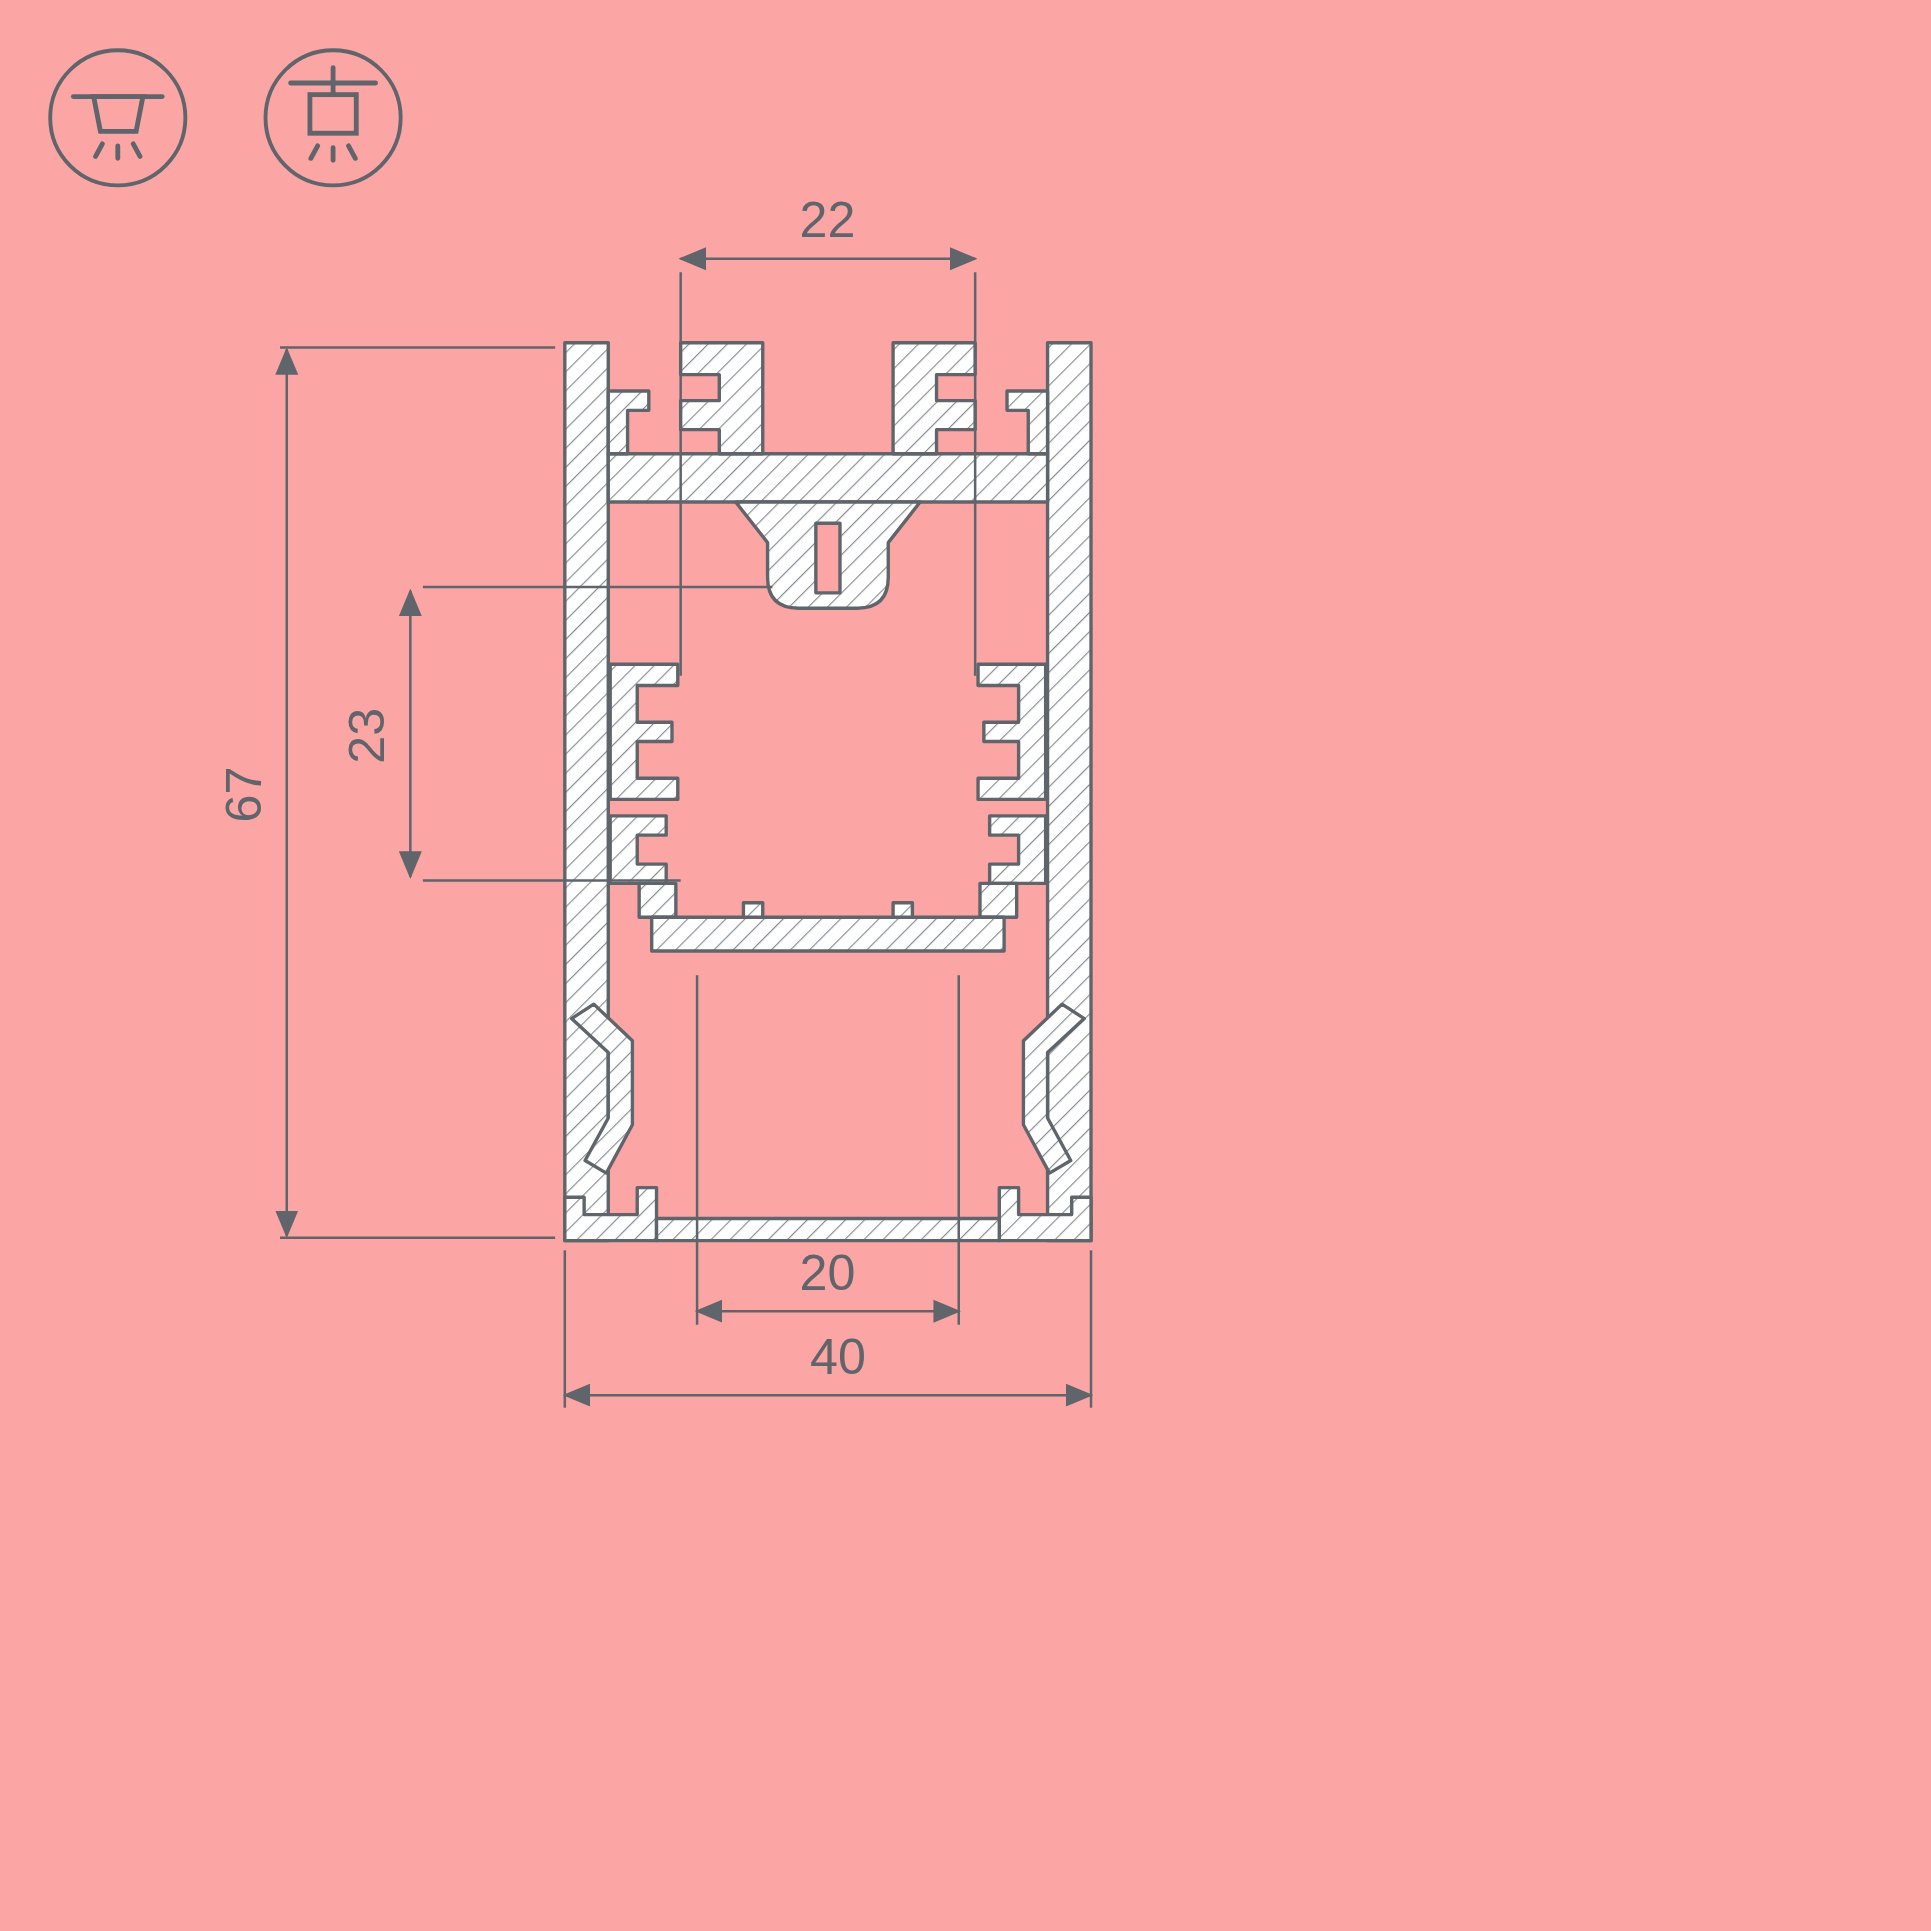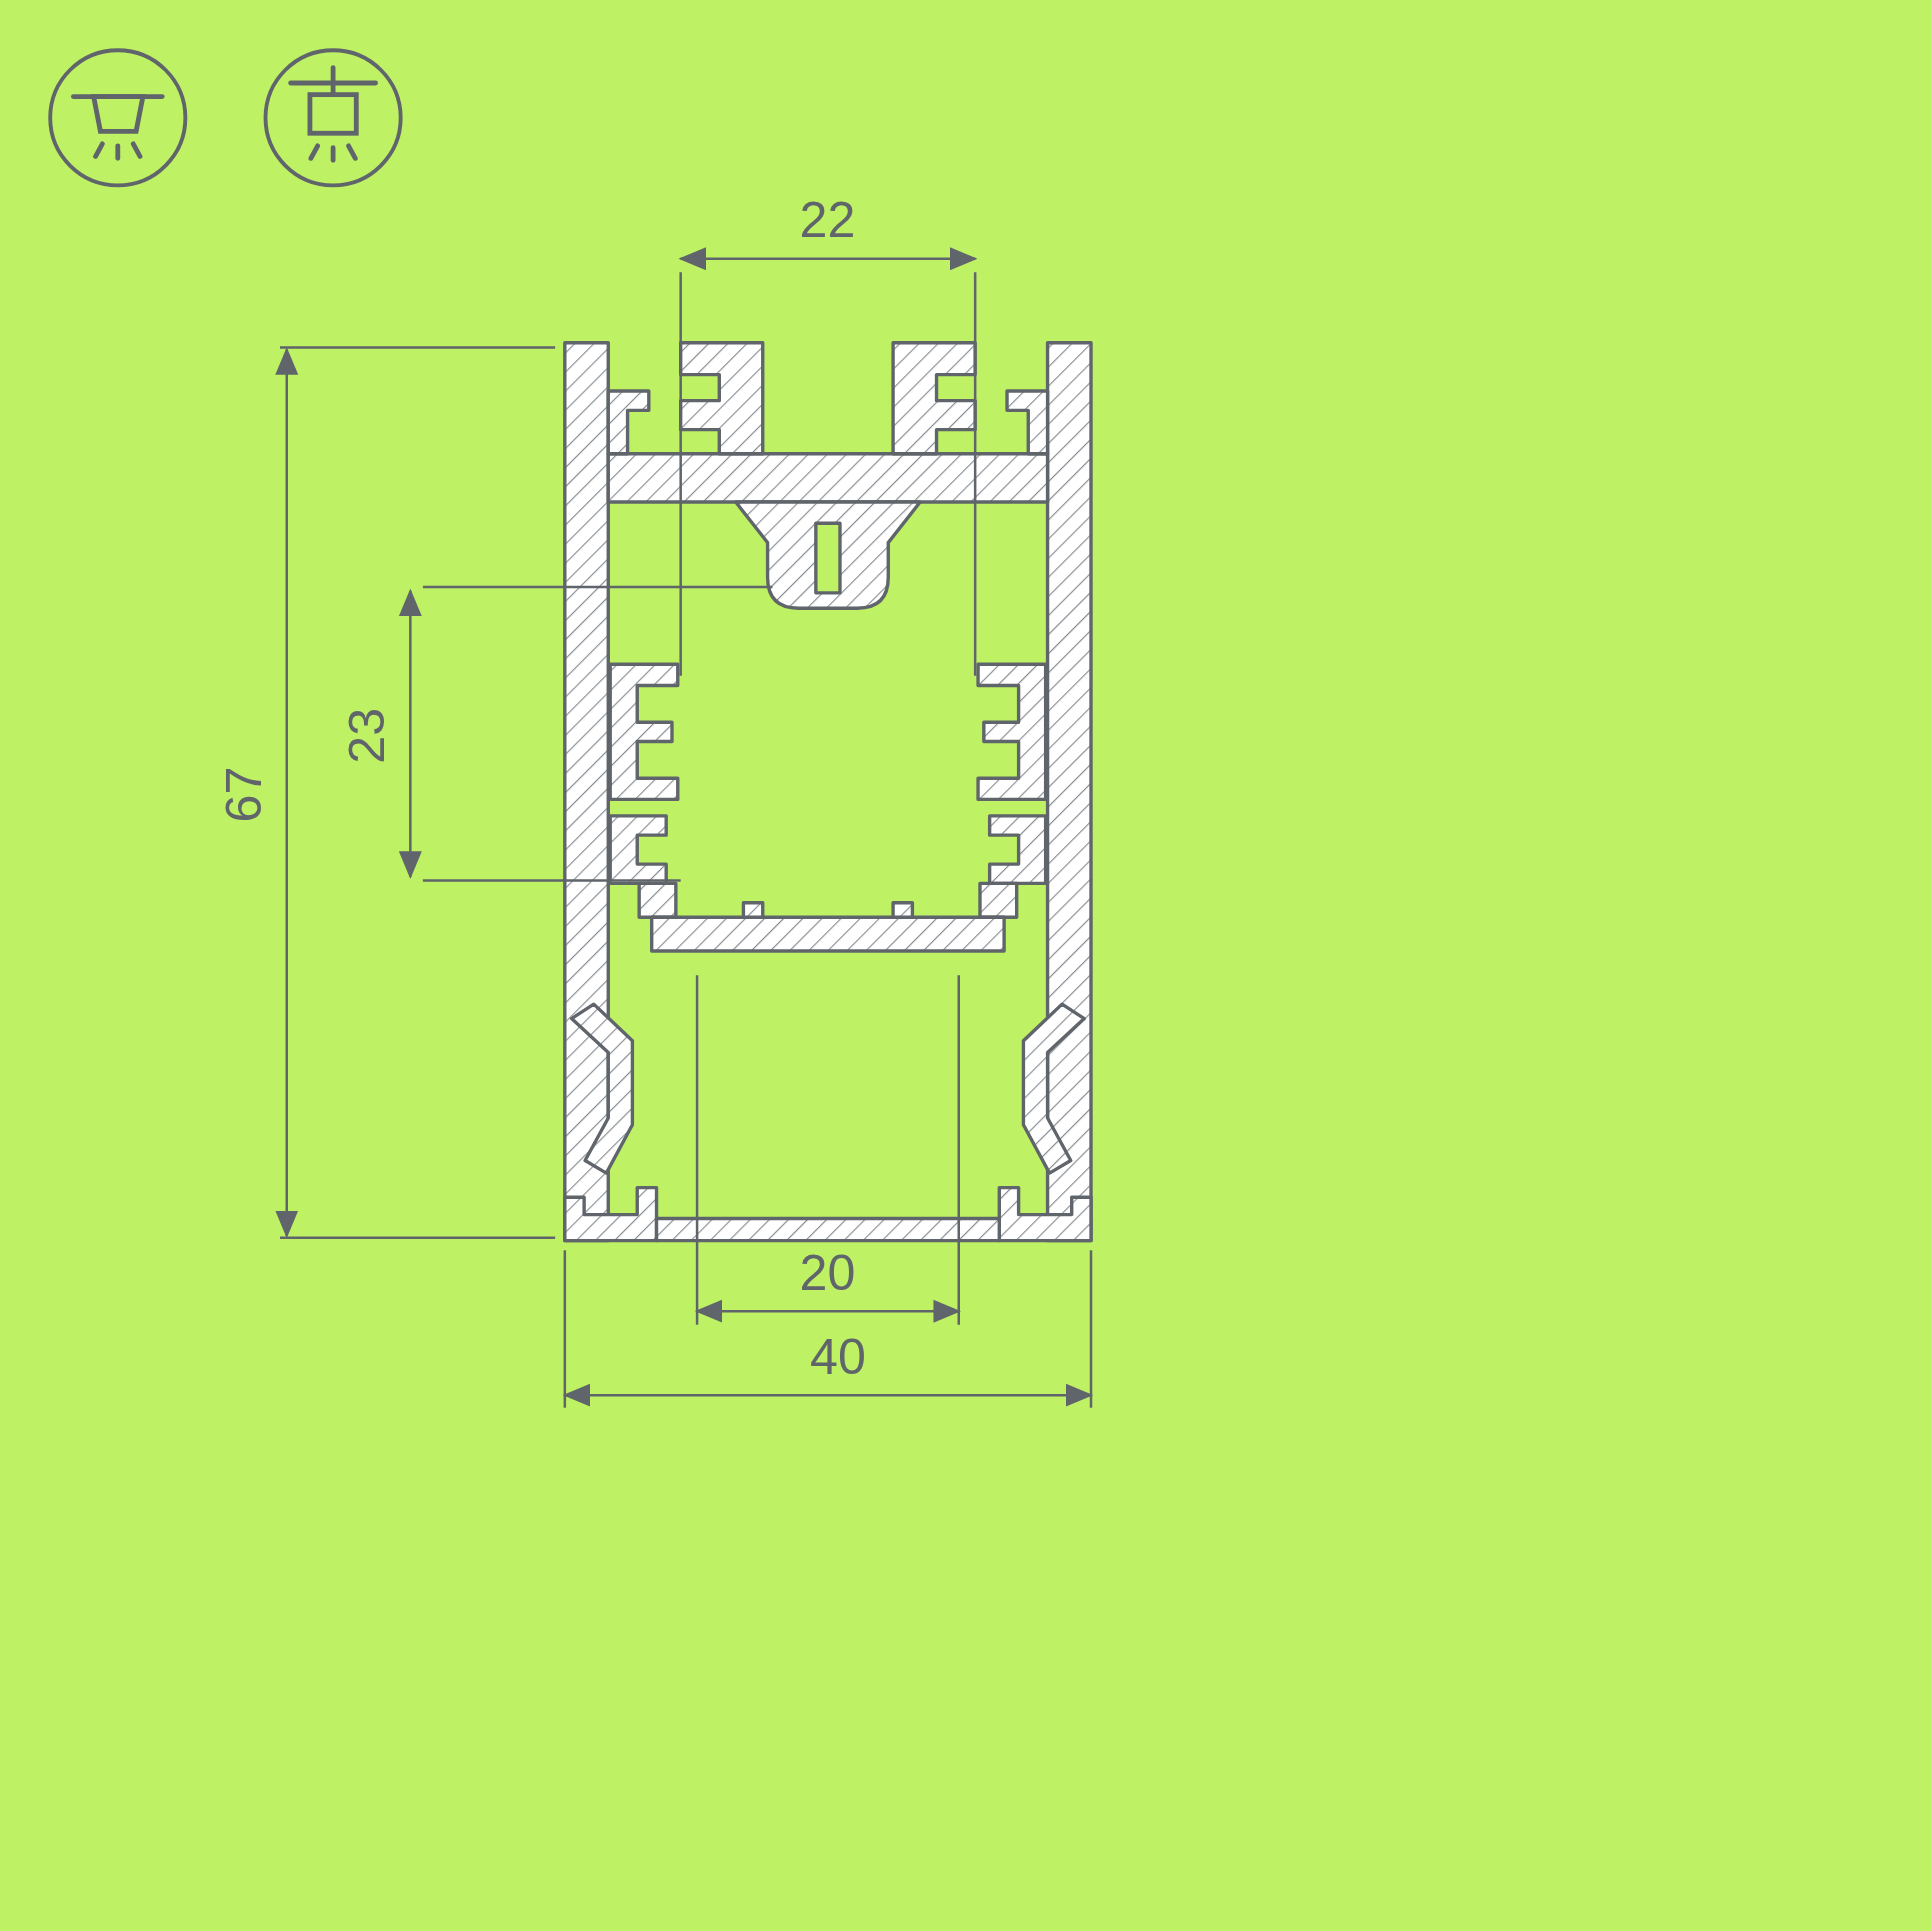--- a/index.html
+++ b/index.html
@@ -1,17 +1,17 @@
 <!DOCTYPE html>
 <html><head>
 <meta charset="utf-8">
 <style>
   html,body{margin:0;padding:0;background:#ffffff;}
   .canvas{
-    width:1931px;height:1931px;background:#bef264;position:relative;
+    width:1931px;height:1931px;background:#fca5a5;position:relative;
     font-family:"Liberation Sans", sans-serif;
   }
   svg{display:block;}
   text.dim{
     fill:#5f656b;
     font-size:52px;
     font-family:"Liberation Sans", sans-serif;
   }
 </style>
 </head>

